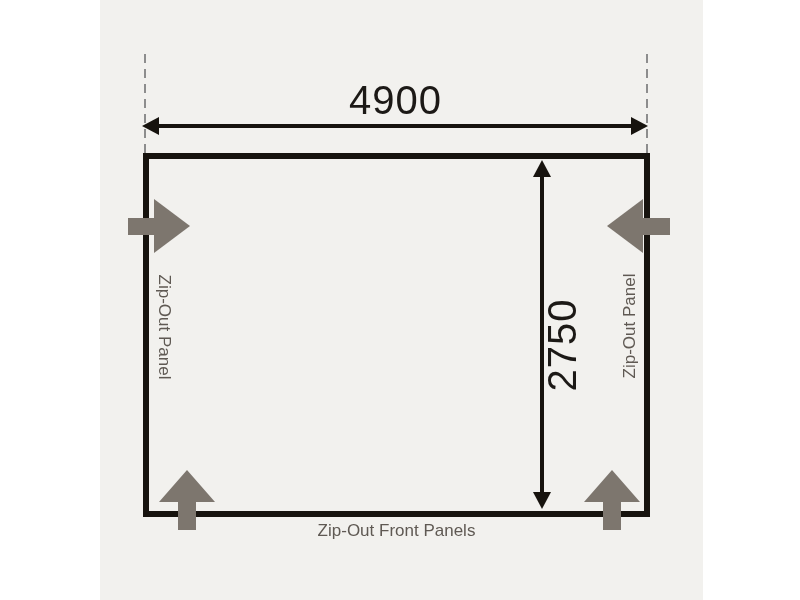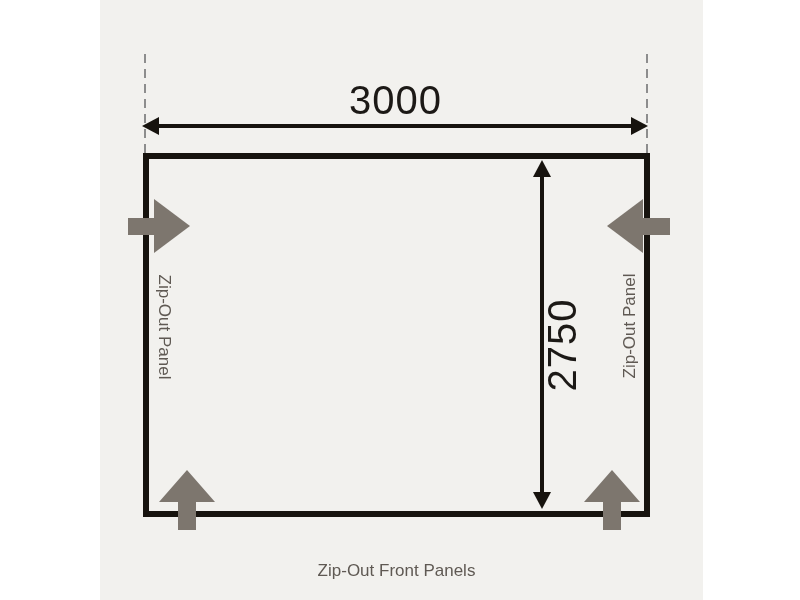--- a/index.html
+++ b/index.html
@@ -57,36 +57,36 @@
   .za-bl .head,.za-br .head{left:0;top:0;border-left:28px solid transparent;border-right:28px solid transparent;border-bottom:32px solid var(--zip-arrow,#7d766e);}
   .za-bl .tail,.za-br .tail{left:19px;top:30px;width:18px;height:30px;}
 
   
   .zip-label{
     position:absolute;color:var(--label-text,#5f5953);
     font-size:17px;line-height:1.2;white-space:nowrap;
   }
   .zip-left{left:164px;top:327px;transform:translate(-50%,-50%) rotate(90deg);}
   .zip-right{left:630px;top:326px;transform:translate(-50%,-50%) rotate(-90deg);}
-  .zip-front{left:143px;top:521px;width:507px;text-align:center;margin-top:40px;}
+  .zip-front{left:143px;top:521px;width:507px;text-align:center;}
 </style>
 </head>
 <body>
 
 <div class="stage">
 
   <div class="panel"></div>
 
   <div class="dash-guide dash-left"></div>
   <div class="dash-guide dash-right"></div>
 
   <div class="hdim-line"></div>
   <div class="tri tri-left"></div>
   <div class="tri tri-right"></div>
-  <div class="dim-label width-label">3000</div>
+  <div class="dim-label width-label">4900</div>
 
   <div class="outline"></div>
 
   <div class="vdim-line"></div>
   <div class="tri tri-up"></div>
   <div class="tri tri-down"></div>
   <div class="dim-label depth-label">2750</div>
 
   <div class="zarrow za-left">
     <div class="tail"></div>

